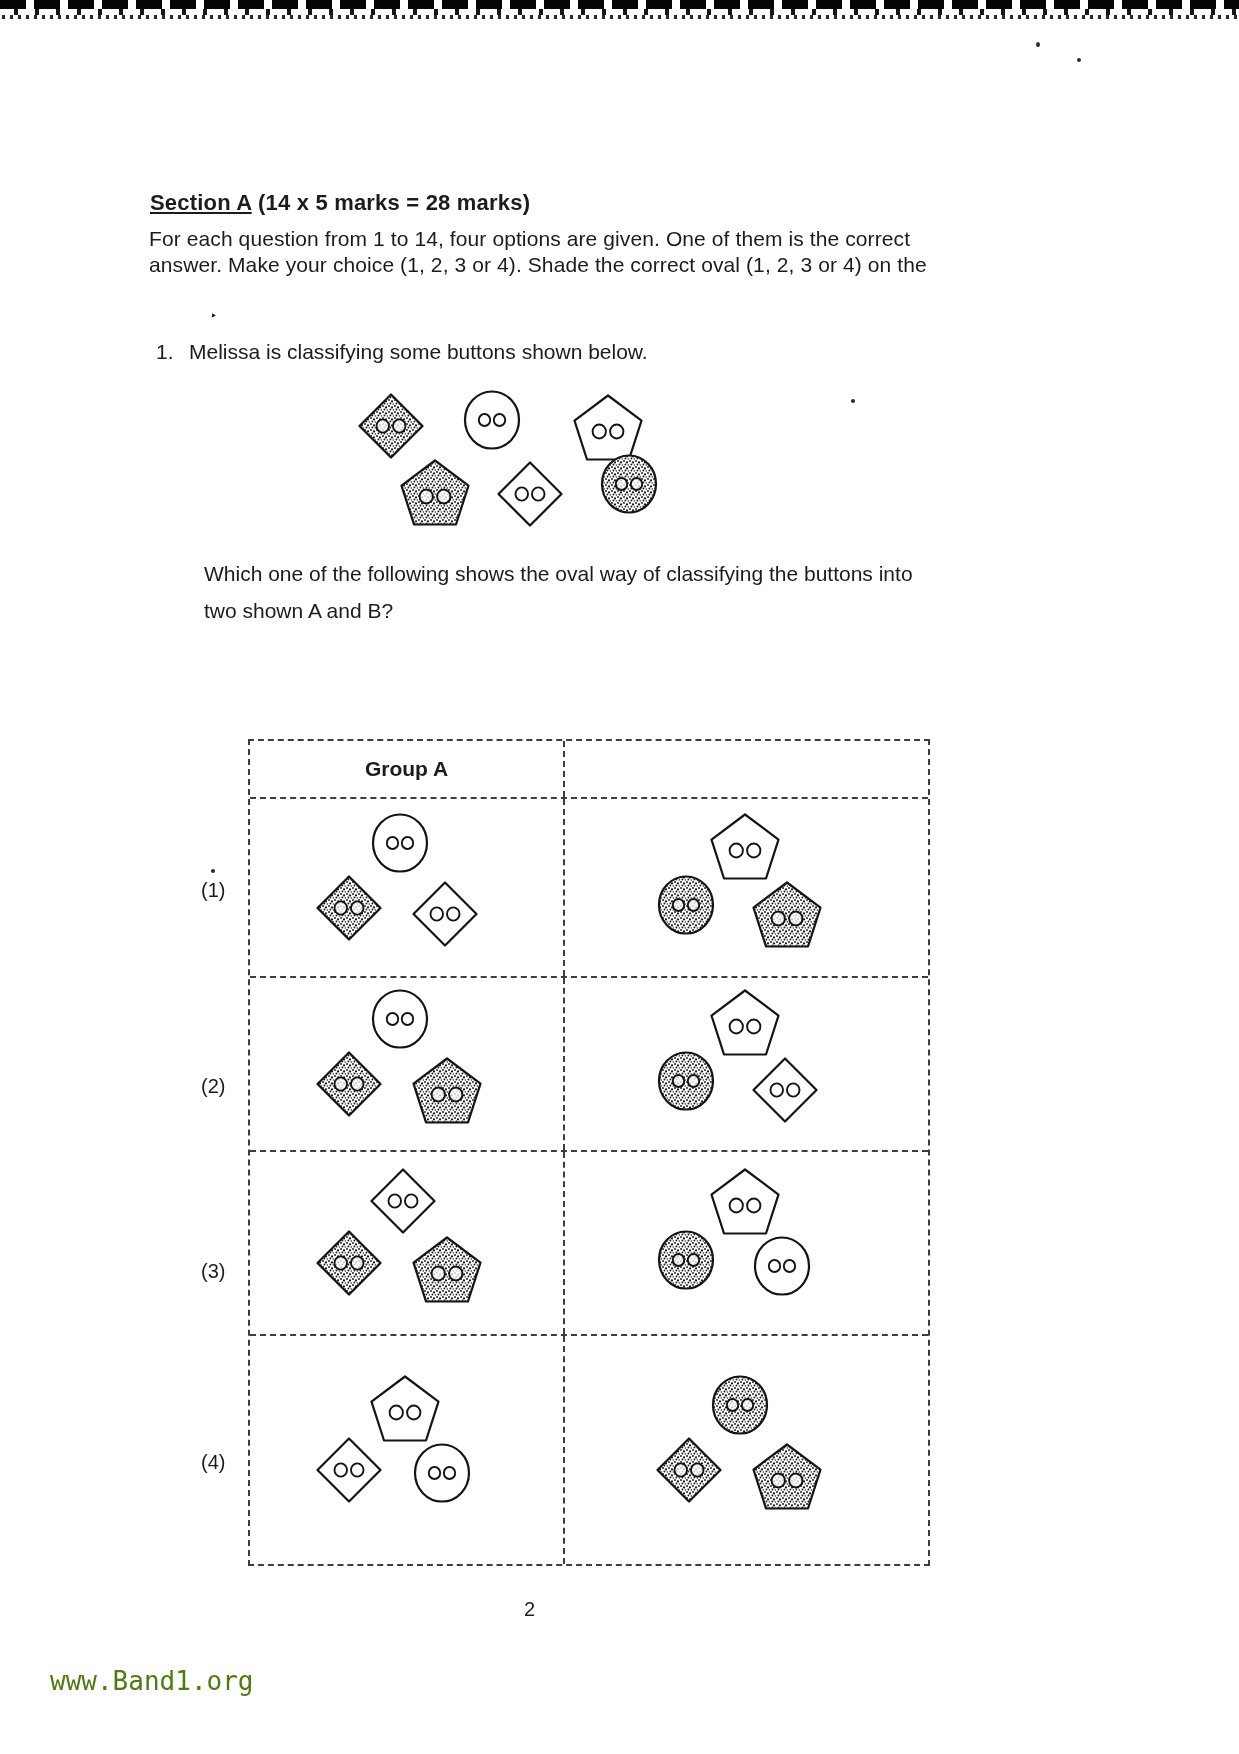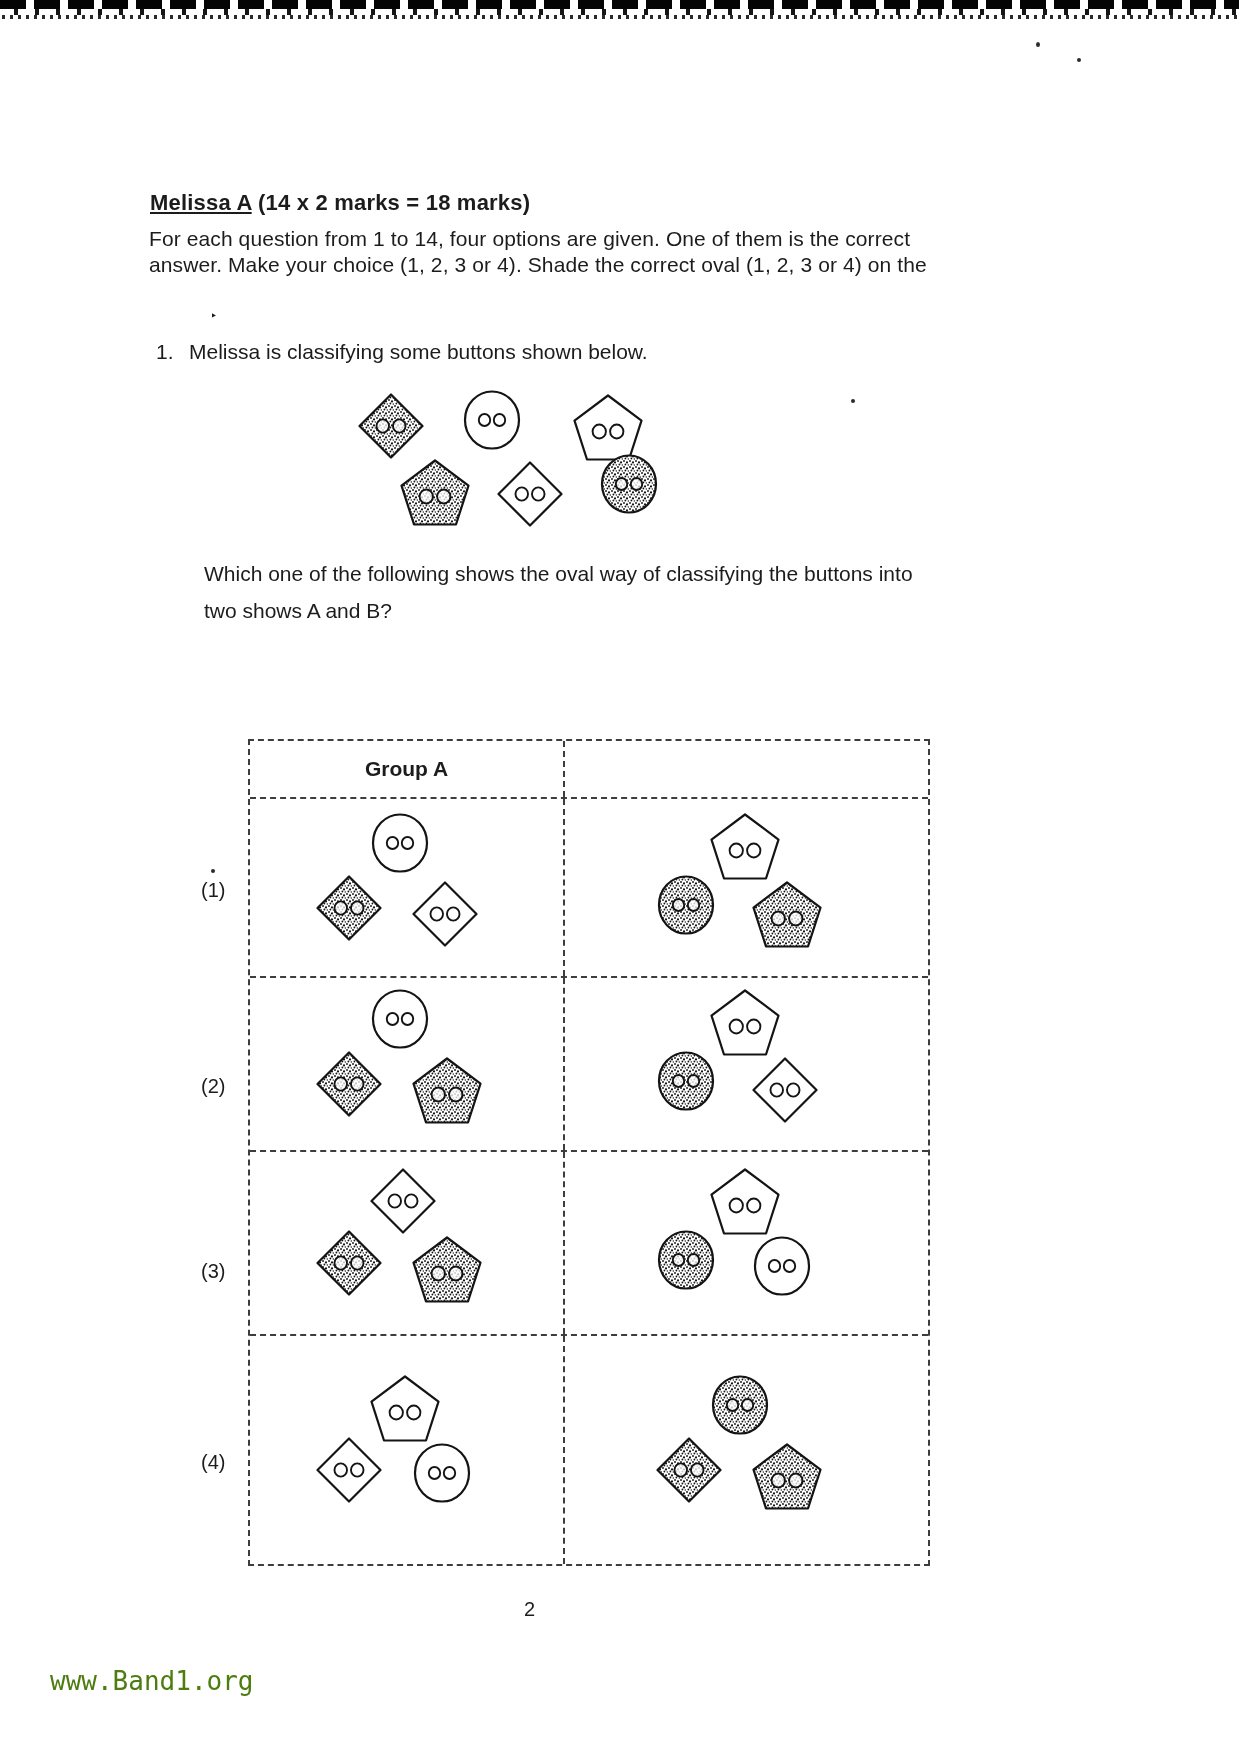--- a/index.html
+++ b/index.html
@@ -82,21 +82,21 @@
 </svg>
 
 <div class="scan-edge"></div>
 <div class="speck sp1"></div>
 <div class="speck sp2"></div>
 <div class="speck sp3"></div>
 <div class="speck sp4"></div>
 <div class="speck sp5"></div>
 <div class="speck sp6"></div>
 
-<div class="heading"><span class="u">Melissa A</span><span> (14 x 2 marks = 18 marks)</span></div>
+<div class="heading"><span class="u">Section A</span><span> (14 x 5 marks = 28 marks)</span></div>
 
 <div class="instructions">
   <div>For each question from 1 to 14, four options are given. One of them is the correct</div>
   <div>answer. Make your choice (1, 2, 3 or 4). Shade the correct oval (1, 2, 3 or 4) on the</div>
 </div>
 
 <div class="stray">‣</div>
 
 <div class="qnum">1.</div>
 <div class="qtext">Melissa is classifying some buttons shown below.</div>
@@ -128,21 +128,21 @@
         <ellipse cx="41.25" cy="33" rx="6.2700000000000005" ry="6.583500000000001" fill="#ffffff" fill-opacity="1" stroke="#141414" stroke-width="1.9"></ellipse>
       </svg></span>
   <span class="fig-slot fs5"><svg width="60" height="60" viewBox="0 0 60 60" xmlns="http://www.w3.org/2000/svg">
         <ellipse cx="30" cy="30" rx="27" ry="28.5" fill="url(#speckle)" stroke="#141414" stroke-width="2.2"></ellipse>
         <ellipse cx="22.5" cy="30" rx="5.7" ry="5.985" fill="#ffffff" fill-opacity="0.75" stroke="#141414" stroke-width="1.9"></ellipse>
         <ellipse cx="37.5" cy="30" rx="5.7" ry="5.985" fill="#ffffff" fill-opacity="0.75" stroke="#141414" stroke-width="1.9"></ellipse>
       </svg></span>
 </div>
 
 <div class="prompt1">Which one of the following shows the oval way of classifying the buttons into</div>
-<div class="prompt2">two shows A and B?</div>
+<div class="prompt2">two shown A and B?</div>
 
 <div class="table-wrap">
   <div class="row-label rl-0">(1)</div>
   <div class="row-label rl-1">(2)</div>
   <div class="row-label rl-2">(3)</div>
   <div class="row-label rl-3">(4)</div>
 
   <div class="opt-table">
     <div class="tr thead">
       <div class="th">Group A</div>

